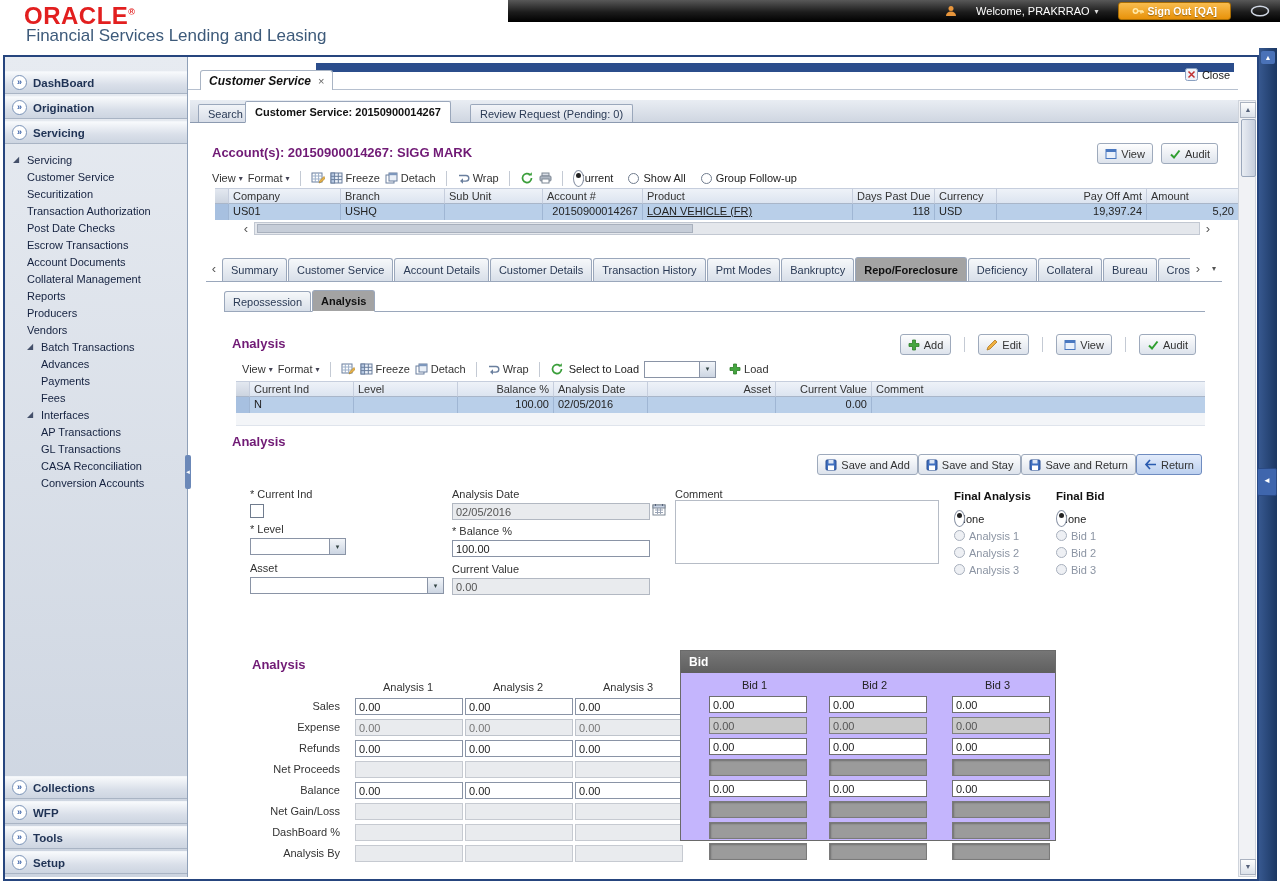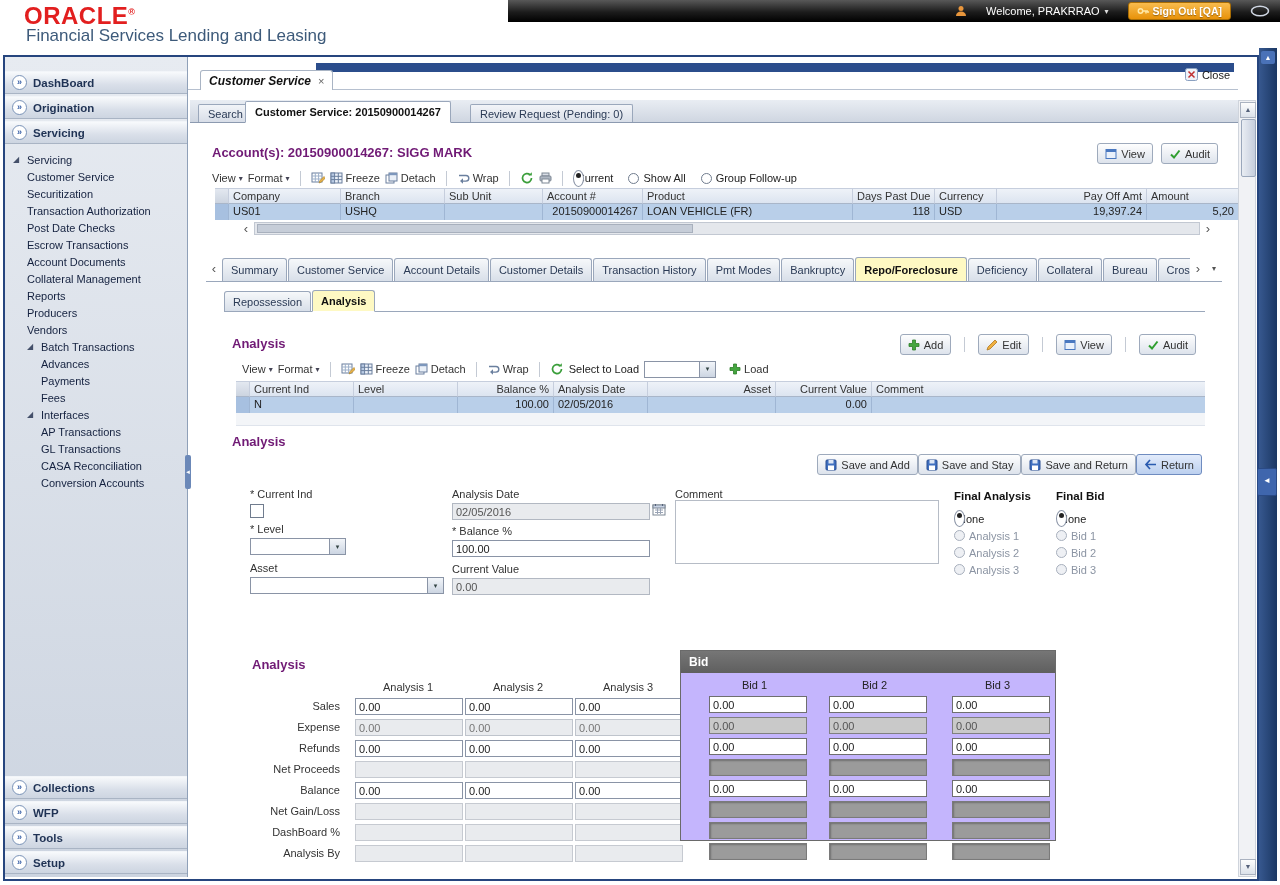--- a/index.html
+++ b/index.html
@@ -10,21 +10,21 @@
 
   
   .logo{position:absolute;left:24px;top:2px;font-weight:bold;font-size:24px;color:#e21f1f;letter-spacing:.5px;}
   .logo sup{font-size:9px;}
   .subtitle{position:absolute;left:26px;top:26px;font-size:17px;color:#3d5a7a;}
   .topbar{position:absolute;right:0;top:0;width:772px;height:22px;
           background:linear-gradient(#585858,#1c1c1c 55%,#000);
           display:flex;align-items:center;justify-content:flex-end;gap:19px;padding:0 10px;box-sizing:border-box;}
   .welcome{color:#fff;font-size:11px;display:flex;align-items:center;gap:5px;}
   .welcome .caret{font-size:8px;color:#ddd;}
-  .signout{display:flex;align-items:center;gap:4px;height:16px;padding:0 8px;border-radius:3px;
+  .signout{display:flex;align-items:center;gap:4px;height:16px;padding:0 13px;border-radius:3px;
            background:linear-gradient(#f8bc4e,#e8920a);border:1px solid #a96d04;color:#fff;
            font-size:10.5px;font-weight:bold;text-shadow:0 1px 1px rgba(0,0,0,.35);}
 
   
   .frame{position:absolute;left:3px;top:55px;width:1256px;height:826px;border:2px solid #26457e;box-sizing:border-box;pointer-events:none;}
   .darkstrip{position:absolute;left:1259px;top:48px;width:18px;height:833px;background:linear-gradient(90deg,#37588f,#1b3763);}
   .darkstrip .topbox{position:absolute;left:2px;top:3px;width:14px;height:13px;background:#4a72b8;color:#fff;font-size:7px;text-align:center;line-height:13px;border-radius:2px;}
   .rsplit{position:absolute;left:1257px;top:468px;width:18px;height:26px;background:#3f66ad;border:1px solid #2a4a85;border-radius:2px;color:#fff;font-size:8px;text-align:center;line-height:24px;}
   .lsplit{position:absolute;left:185px;top:455px;width:6px;height:34px;background:#6b88b8;border-radius:2px;color:#fff;font-size:6px;text-align:center;line-height:34px;overflow:hidden;}
 
@@ -83,21 +83,21 @@
 
   .hscroll{position:absolute;height:14px;display:flex;align-items:center;}
   .harrow{width:16px;text-align:center;color:#555;font-size:13px;line-height:13px;}
   .htrack{flex:1;height:11px;background:#e4e7ec;border:1px solid #c2c8d2;position:relative;}
   .hthumb{position:absolute;left:2px;top:1px;width:46%;height:7px;background:#c6cdd8;border:1px solid #a8b0bd;}
 
   .dstrip{position:absolute;border-bottom:1px solid #9aa7bb;}
   .dtab{display:inline-flex;align-items:center;height:22px;padding:0 8px;margin-right:1px;
         background:linear-gradient(#f6f8fa,#d8dfe9);border:1px solid #9aa7bb;border-bottom:none;border-radius:3px 3px 0 0;
         color:#2a3a55;white-space:nowrap;}
-  .dtab.active{background:#fef9c3;font-weight:bold;color:#111;height:23px;margin-bottom:-1px;border-bottom:1px solid #fff;}
+  .dtab.active{background:#a3a3a3;font-weight:bold;color:#111;height:23px;margin-bottom:-1px;border-bottom:1px solid #fff;}
 
   .fld-lbl{position:absolute;color:#333;}
   .inp{position:absolute;height:15px;border:1px solid #8a94a6;background:#fff;padding:0 3px;
        font-family:"Liberation Sans",sans-serif;font-size:11px;color:#222;box-sizing:content-box;}
   .inp.ro{background:#e9ebee;border-color:#b2b8c2;color:#555;}
   .sel{position:absolute;height:17px;border:1px solid #8a94a6;background:#fff;display:flex;box-sizing:border-box;}
   .sel .sv{flex:1;}
   .sel .sb{width:15px;background:linear-gradient(#f2f5f9,#ccd5e2);border-left:1px solid #8a94a6;
            display:flex;align-items:center;justify-content:center;font-size:7px;color:#344;}
   .ta{position:absolute;border:1px solid #b6bcc6;background:#fff;resize:none;font-family:"Liberation Sans",sans-serif;font-size:11px;}
@@ -403,21 +403,21 @@
         <div class="g-cell" style="width:62px;">Currency</div>
         <div class="g-cell num" style="width:150px;">Pay Off Amt</div>
         <div class="g-cell" style="flex:1 1 auto;border-right:none;">Amount</div>
       </div>
       <div class="g-row g-sel">
         <div class="g-cell gutter" style="width:14px;"></div>
         <div class="g-cell" style="width:112px;">US01</div>
         <div class="g-cell" style="width:104px;">USHQ</div>
         <div class="g-cell" style="width:98px;"></div>
         <div class="g-cell num" style="width:100px;">20150900014267</div>
-        <div class="g-cell" style="width:210px;">LOAN VEHICLE (FR)</div>
+        <div class="g-cell" style="width:210px;text-decoration:underline;">LOAN VEHICLE (FR)</div>
         <div class="g-cell num" style="width:82px;">118</div>
         <div class="g-cell" style="width:62px;">USD</div>
         <div class="g-cell num" style="width:150px;">19,397.24</div>
         <div class="g-cell num" style="flex:1 1 auto;border-right:none;">5,20</div>
       </div>
     </div>
 
     <div class="hscroll" style="left:50px;right:22px;top:164px;">
       <span class="harrow">‹</span>
       <span class="htrack">

